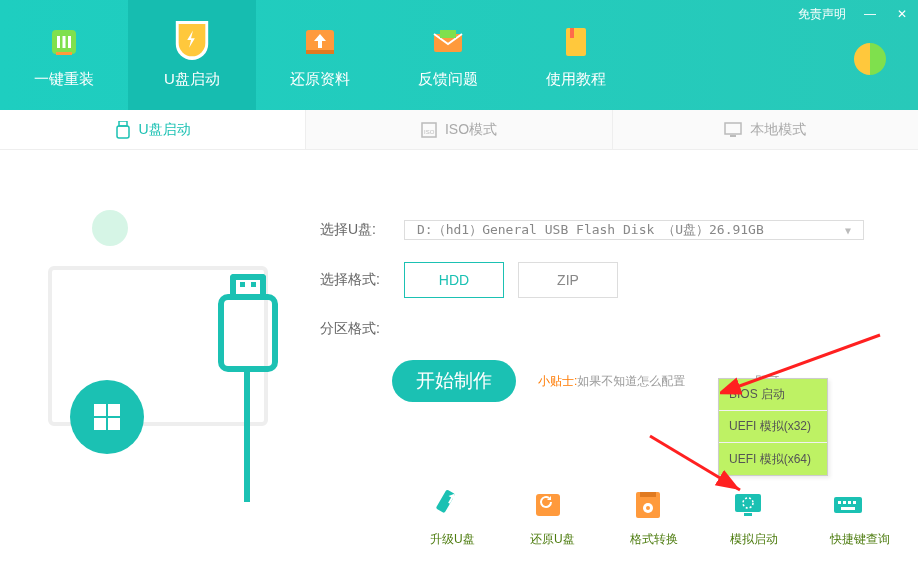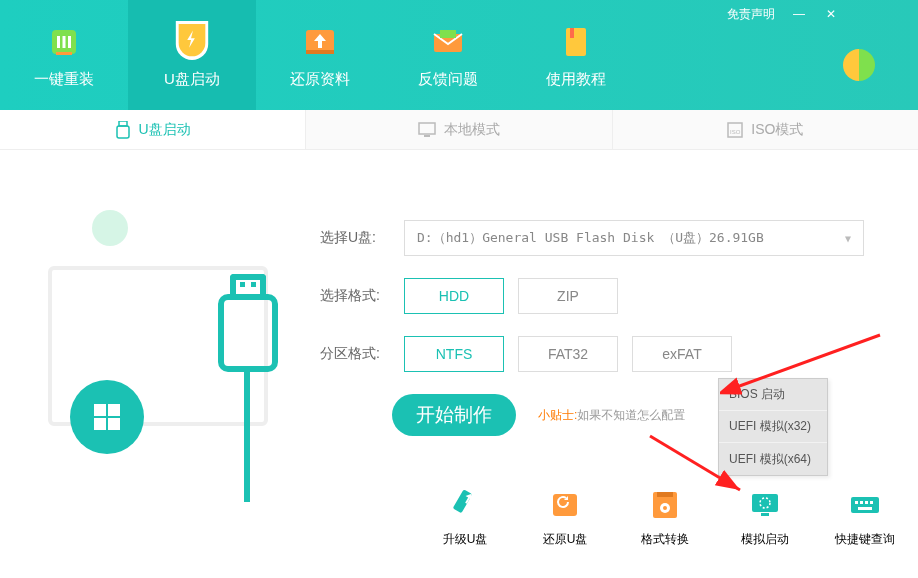--- a/index.html
+++ b/index.html
@@ -24,22 +24,23 @@
     gap: 8px;
     font-size: 15px;
     cursor: pointer;
   }
   .nav-item.active { background: #16bdb0; }
   .nav-icon { width: 40px; height: 40px; display: flex; align-items: center; justify-content: center; }
   
   .header-right {
     margin-left: auto;
     display: flex;
-    flex-direction: row;
-    padding-right: 19px;
+    flex-direction: column;
+    align-items: flex-end;
+    padding-right: 8px;
     padding-top: 4px;
   }
   .titlebar { display: flex; align-items: center; gap: 16px; font-size: 12px; height: 20px; }
   .titlebar .btn { cursor: pointer; width: 16px; text-align:center; }
   .logo-block { display: flex; align-items: center; gap: 10px; margin-top: 15px; margin-right: 20px; }
   .logo-text { font-size: 26px; font-weight: bold; letter-spacing: 2px; }
   .logo-sub { font-size: 12px; letter-spacing: 8px; margin-top: 2px; }
   
   
   .subtabs {
@@ -64,21 +65,21 @@
   
   .main { display: flex; padding: 30px 40px 0 40px; height: 320px; }
   .illustration { width: 260px; position: relative; }
   .form-area { flex: 1; padding-left: 20px; padding-top: 40px; }
   
   .form-row { display: flex; align-items: center; margin-bottom: 22px; gap: 12px; }
   .form-label { width: 72px; font-size: 14px; color: #666; }
   .select-box {
     flex: 1;
     max-width: 460px;
-    height: 36px;
+    height: 20px;
     border: 1px solid #ddd;
     display: flex;
     align-items: center;
     padding: 0 12px;
     font-size: 13px;
     color: #888;
     font-family: monospace, "Microsoft YaHei";
     position: relative;
   }
   .select-box .caret { margin-left: auto; color: #bbb; font-size: 10px; }
@@ -107,32 +108,32 @@
   
   .tools {
     position: absolute;
     bottom: 30px;
     right: 18px;
     display: flex;
     gap: 30px;
   }
   .tool {
     width: 70px;
-    display: flex; flex-direction: column; align-items: center; gap: 8px;
-    font-size: 12px; color: #000000; cursor: pointer;
+    display: flex; flex-direction: column; align-items: flex-start; gap: 8px;
+    font-size: 12px; color: #4d7c0f; cursor: pointer;
   }
   .tool-icon { width: 36px; height: 36px; display:flex; align-items:center; justify-content:center; }
   
   
   .popup {
     position: absolute;
     right: 90px;
     top: 378px;
     width: 110px;
-    background: #e5e5e5;
+    background: #bef264;
     border: 1px solid #ccc;
     box-shadow: 2px 2px 4px rgba(0,0,0,0.08);
     z-index: 10;
   }
   .popup-item {
     height: 32px;
     display:flex; align-items:center;
     padding: 0 10px;
     font-size: 12px;
     color: #555;
@@ -265,32 +266,32 @@
 
 <div class="subtabs">
   <div class="subtab active">
     <svg width="16" height="18" viewBox="0 0 16 18">
         <rect x="4" y="0" width="8" height="5" fill="none" stroke="#1bc1b3" stroke-width="1.5"></rect>
         <rect x="2" y="5" width="12" height="12" rx="2" fill="none" stroke="#1bc1b3" stroke-width="1.5"></rect>
       </svg>
     <span>U盘启动</span>
   </div>
   <div class="subtab inactive">
+    <svg width="16" height="16" viewBox="0 0 16 16">
+        <rect x="1" y="1" width="14" height="14" fill="none" stroke="#bbb" stroke-width="1.5"></rect>
+        <text x="3" y="12" font-size="6" fill="#bbb">ISO</text>
+      </svg>
+    <span>ISO模式</span>
+  </div>
+  <div class="subtab inactive">
     <svg width="18" height="16" viewBox="0 0 18 16">
         <rect x="1" y="1" width="16" height="11" fill="none" stroke="#bbb" stroke-width="1.5"></rect>
         <rect x="6" y="13" width="6" height="2" fill="#bbb"></rect>
       </svg>
     <span>本地模式</span>
-  </div>
-  <div class="subtab inactive">
-    <svg width="16" height="16" viewBox="0 0 16 16">
-        <rect x="1" y="1" width="14" height="14" fill="none" stroke="#bbb" stroke-width="1.5"></rect>
-        <text x="3" y="12" font-size="6" fill="#bbb">ISO</text>
-      </svg>
-    <span>ISO模式</span>
   </div>
 </div>
 
 <div class="main">
   <div class="illustration">
     <div class="gear"></div>
     <div class="monitor"></div>
     <div class="usb-body">
       <div class="usb-pins">
           <div class="usb-dots">
@@ -320,25 +321,20 @@
     </div>
     <div class="form-row">
       <div class="form-label">选择格式:</div>
       <div class="opt-group">
         <div class="opt selected">HDD</div>
         <div class="opt">ZIP</div>
       </div>
     </div>
     <div class="form-row">
       <div class="form-label">分区格式:</div>
-      <div class="opt-group">
-        <div class="opt selected">NTFS</div>
-        <div class="opt">FAT32</div>
-        <div class="opt">exFAT</div>
-      </div>
     </div>
     <div class="action-row">
       <div class="primary-btn">开始制作</div>
       <div class="tip">
         <span class="pre">小贴士:</span><span>如果不知道怎么配置</span>&nbsp;&nbsp;&nbsp;&nbsp;&nbsp;&nbsp;&nbsp;&nbsp;&nbsp;&nbsp;&nbsp;&nbsp;&nbsp;&nbsp;&nbsp;&nbsp;&nbsp;&nbsp;&nbsp;&nbsp;&nbsp;<span>即可</span>
       </div>
     </div>
   </div>
 </div>
 

